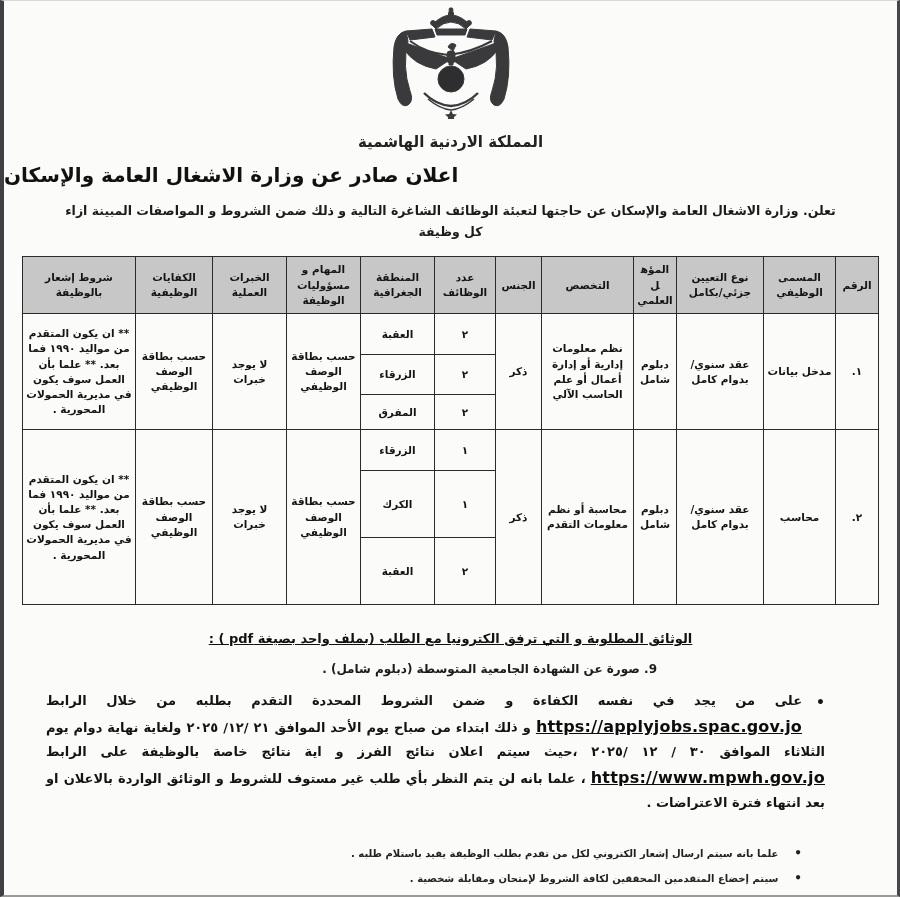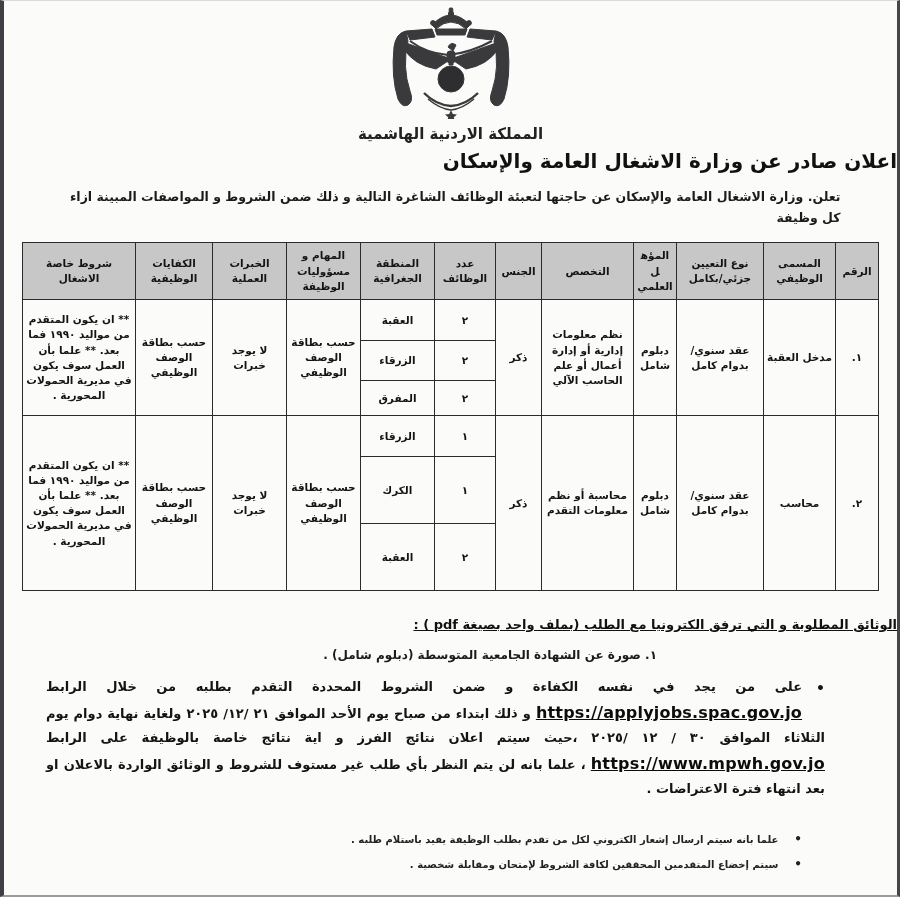--- a/index.html
+++ b/index.html
@@ -21,34 +21,34 @@
     position:relative;
   }
   
   .emblem-wrap{ text-align:center; padding-top:6px; }
   .kingdom-name{
     text-align:center;
     font-weight:700;
     font-size:15px;
     letter-spacing:-0.5px;
     color:#222;
-    margin-top:2px;
+    margin-top:10px;
     transform:scaleY(1.05);
   }
   
   .announcement-title{
-    text-align:right;
+    text-align:left;
     font-weight:700;
     font-size:20px;
     color:#111;
-    margin-top:6px;
+    margin-top:12px;
   }
   .intro-text{
     direction:rtl;
-    text-align:right;
+    text-align:center;
     font-weight:700;
     font-size:12.5px;
     line-height:1.65;
     margin:14px auto 0 auto;
     width:780px;
     color:#1b1b1b;
   }
   
   table.jobs{
     border-collapse:collapse;
@@ -75,21 +75,21 @@
   td.cond{ vertical-align:top; text-align:center; padding-top:5px; }
   tr.sub1-a td.subcell{ height:36px; }
   tr.sub1-b td.subcell{ height:35px; }
   tr.sub1-c td.subcell{ height:30px; }
   tr.sub2-a td.subcell{ height:36px; }
   tr.sub2-b td.subcell{ height:62px;margin-left:20px; }
   tr.sub2-c td.subcell{ height:62px; }
   
   .docs-heading{
     direction:rtl;
-    text-align:right;
+    text-align:center;
     font-weight:700;
     font-size:13px;
     text-decoration:underline;
     margin-top:26px;
     color:#111;
   }
   .doc-item{
     direction:rtl;
     text-align:right;
     font-weight:700;
@@ -201,26 +201,26 @@
       <th>المسمى الوظيفي</th>
       <th>نوع التعيين جزئي/بكامل</th>
       <th>المؤهل العلمي</th>
       <th>التخصص</th>
       <th>الجنس</th>
       <th>عدد الوظائف</th>
       <th>المنطقة الجغرافية</th>
       <th>المهام و مسؤوليات الوظيفة</th>
       <th>الخبرات العملية</th>
       <th>الكفايات الوظيفية</th>
-      <th>شروط خاصة الاشغال</th>
+      <th>شروط إشعار بالوظيفة</th>
     </tr>
 
     <tr class="sub1-a">
       <td rowspan="3">١.</td>
-      <td rowspan="3">مدخل العقبة</td>
+      <td rowspan="3">مدخل بيانات</td>
       <td rowspan="3">عقد سنوي/بدوام كامل</td>
       <td rowspan="3">دبلوم شامل</td>
       <td rowspan="3">نظم معلومات إدارية أو إدارة أعمال أو علم الحاسب الآلي</td>
       <td rowspan="3">ذكر</td>
       <td class="subcell">٢</td>
       <td class="subcell">العقبة</td>
       <td rowspan="3">حسب بطاقة الوصف الوظيفي</td>
       <td rowspan="3">لا يوجد خبرات</td>
       <td rowspan="3">حسب بطاقة الوصف الوظيفي</td>
       <td rowspan="3" class="cond">** ان يكون المتقدم من مواليد ١٩٩٠ فما بعد. ** علما بأن العمل سوف يكون في مديرية الحمولات المحورية .</td>
@@ -253,21 +253,21 @@
       <td class="subcell">الكرك</td>
     </tr>
     <tr class="sub2-c">
       <td class="subcell">٢</td>
       <td class="subcell">العقبة</td>
     </tr>
   </tbody>
     </table>
 
   <div class="docs-heading">الوثائق المطلوبة و التي ترفق الكترونيا مع الطلب (بملف واحد بصيغة pdf ) :</div>
-  <div class="doc-item">١.   صورة عن الشهادة الجامعية المتوسطة (دبلوم شامل) .</div>
+  <div class="doc-item">9.   صورة عن الشهادة الجامعية المتوسطة (دبلوم شامل) .</div>
 
   <div class="application">
     <span class="bullet">•</span>
     <span>على من يجد في نفسه الكفاءة و ضمن الشروط المحددة التقدم بطلبه من خلال الرابط</span>
     <span class="link">https://applyjobs.spac.gov.jo</span>
     <span>و ذلك ابتداء من صباح يوم الأحد الموافق ٢١ /١٢/ ٢٠٢٥ ولغاية نهاية دوام يوم الثلاثاء الموافق ٣٠ / ١٢ /٢٠٢٥ ،حيث سيتم اعلان نتائج الفرز و اية نتائج خاصة بالوظيفة على الرابط</span>
     <span class="link">https://www.mpwh.gov.jo</span>
     <span>، علما بانه لن يتم النظر بأي طلب غير مستوف للشروط و الوثائق الواردة بالاعلان او بعد انتهاء فترة الاعتراضات .</span>
   </div>
 

